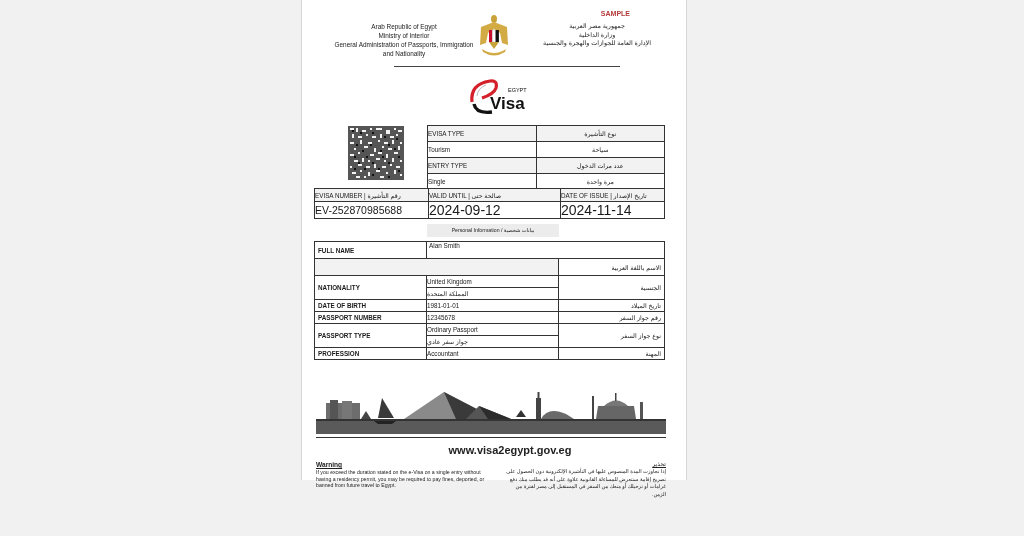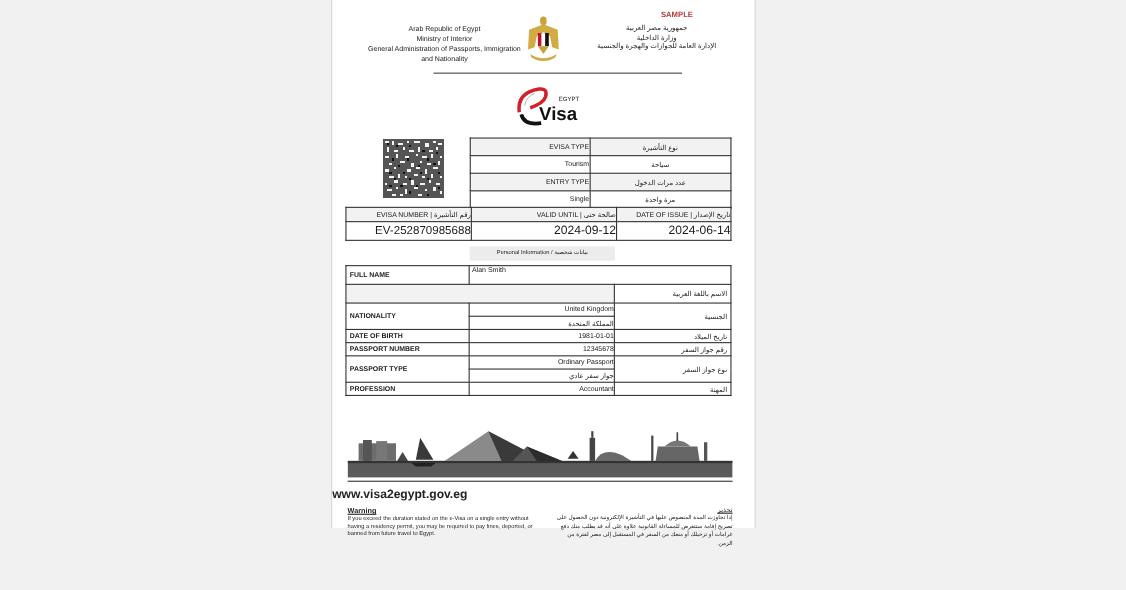--- a/index.html
+++ b/index.html
@@ -27,44 +27,44 @@
   .sample {
     right:56px; top:10px; font-size:7px; font-weight:bold; color:#b33a3a;
   }
   .emblem { left:176px; top:13px; width:32px; height:44px; }
   .hdr-rule { left:92px; top:66px; width:226px; height:1px; background:#444; }
   .logo { left:166px; top:76px; width:64px; height:40px; }
   .qr { left:46px; top:126px; width:56px; height:54px; }
   table { border-collapse:collapse; }
   .t1 { left:125px; top:125px; width:238px; }
   .t1 td, .t2 td, .t3 td {
-    border:1px solid #333; font-size:6.3px; text-align:right; padding:0;
+    border:1px solid #333; font-size:6.3px; text-align:left; padding:0;
   }
   .t1 td { height:15px; }
   .t1 td.ar { direction:rtl; text-align:center; }
   .t1 tr.lbl td, .t2 tr.lbl td { background:#f2f2f2; }
   .t2 { left:12px; top:188px; width:351px; }
   .t2 td { height:12px; }
-  .t2 tr.val td { height:16px; font-size:11px; }
+  .t2 tr.val td { height:16px; font-size:14px; }
   .t2 tr.val td.num { font-size:10.5px; }
   .pi-title {
     left:125px; top:224px; width:132px; height:13px;
     background:#ececec; font-size:5.2px; text-align:center; line-height:13px;
   }
   .t3 { left:12px; top:241px; width:351px; }
   .t3 td { height:11px; }
   .t3 td.k { text-align:left; padding-left:3px; font-weight:bold; font-size:6.3px; width:108px; }
   .t3 td.ar { text-align:right; padding-right:3px; direction:rtl; }
   .t3 td.v { width:131px; }
   .t3 td.shade { background:#f2f2f2; }
   .t3 td.fullname { text-align:left; padding-left:2px; vertical-align:top; font-size:6.4px; }
   .skyline { left:14px; top:386px; width:350px; height:50px; }
   .sky-rule { left:14px; top:437px; width:350px; height:1px; background:#333; }
   .url {
-    left:0; top:444px; width:384px; 
+    left:16px; top:444px; width:384px; text-align:center;
     font-size:11px; font-weight:bold; color:#222;
   }
   .warn-en { left:14px; top:461px; width:176px; font-size:5.2px; line-height:6.6px; color:#222; }
   .warn-en .t { font-size:6.6px; font-weight:bold; text-decoration:underline; display:block; line-height:8px; }
   .warn-ar { left:200px; top:461px; width:164px; font-size:5.2px; line-height:7.4px; direction:rtl; text-align:right; color:#222; }
   .warn-ar .t { text-decoration:underline; display:block; font-size:6px; }
 </style>
 </head>
 <body>
 
@@ -136,21 +136,21 @@
   <table class="abs t2">
     <tbody>
         <tr class="lbl">
       <td style="width:113px">EVISA NUMBER | رقم التأشيرة</td>
       <td style="width:131px">VALID UNTIL | صالحة حتى</td>
       <td>DATE OF ISSUE | تاريخ الإصدار</td>
     </tr>
     <tr class="val">
       <td class="num">EV-252870985688</td>
       <td>2024-09-12</td>
-      <td>2024-06-14</td>
+      <td>2024-11-14</td>
     </tr>
   </tbody>
     </table>
 
   <div class="abs pi-title">Personal Information / بيانات شخصية</div>
 
   <table class="abs t3">
     <tbody>
         <tr>
       <td class="k" style="height:16px">FULL NAME</td>

